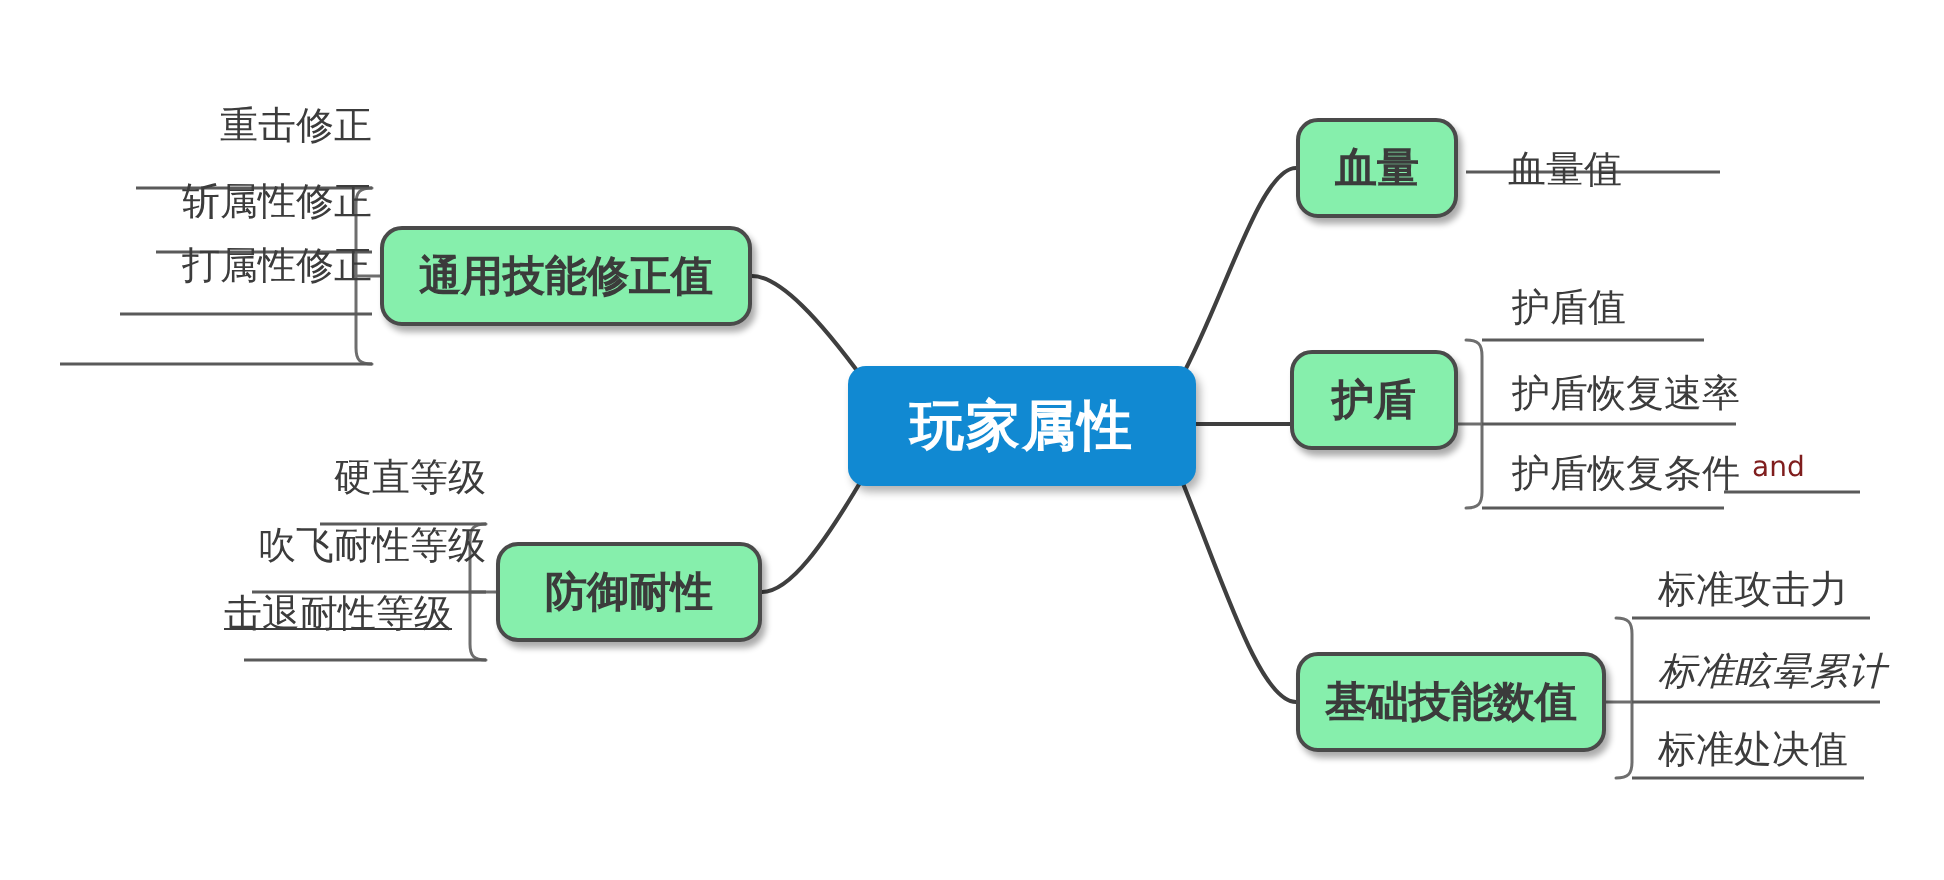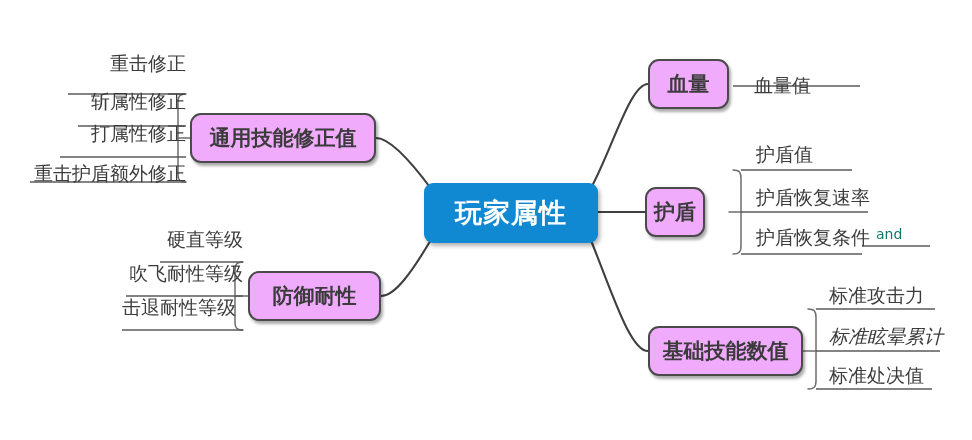--- a/index.html
+++ b/index.html
@@ -35,21 +35,21 @@
   .root-node {
     background: #1189d2;
     color: #ffffff;
     border-radius: 9px;
     font-size: 27px;
     font-weight: bold;
     letter-spacing: 1px;
     box-shadow: 2px 3px 4px rgba(0,0,0,0.30);
   }
   .branch-node {
-    background: #f0abfc;
+    background: #86efac;
     color: #3b3b3b;
     border: 2px solid #4a4a4a;
     border-radius: 11px;
     font-size: 21px;
     font-weight: bold;
     box-shadow: 2px 3px 3px rgba(0,0,0,0.33);
   }
   .leaf {
     position: absolute;
     font-size: 19px;
@@ -59,21 +59,21 @@
   }
   .leaf-right {
     text-align: right;
   }
   .leaf-left {
     text-align: left;
   }
   .leaf-note {
     position: absolute;
     font-size: 14px;
-    color: #0f766e;
+    color: #7f1d1d;
     white-space: nowrap;
     line-height: 1;
   }
 </style>
 </head>
 <body>
 
 <div id="canvas">
 
   <svg id="edges" viewBox="0 0 972 440" xmlns="http://www.w3.org/2000/svg">
@@ -135,48 +135,45 @@
   </div>
 
   <div class="node branch-node" style="left:248px; top:271px; width:133px; height:50px;">
     <span>防御耐性</span>
   </div>
 
   <div class="node branch-node" style="left:648px; top:59px; width:81px; height:50px;">
     <span>血量</span>
   </div>
 
-  <div class="node branch-node" style="left:645px; top:187px; width:60px; height:50px;font-family:Liberation Mono, monospace;">
+  <div class="node branch-node" style="left:645px; top:175px; width:84px; height:50px;font-family:Liberation Mono, monospace;">
     <span>护盾</span>
   </div>
 
   <div class="node branch-node" style="left:648px; top:326px; width:155px; height:50px;">
     <span>基础技能数值</span>
   </div>
 
   <div class="leaf leaf-right" style="left:66px; top:54px; width:120px;">
     <span>重击修正</span>
   </div>
   <div class="leaf leaf-right" style="left:56px; top:92px; width:130px;">
     <span>斩属性修正</span>
   </div>
   <div class="leaf leaf-right" style="left:56px; top:124px; width:130px;">
     <span>打属性修正</span>
   </div>
-  <div class="leaf leaf-right" style="left:26px; top:164px; width:160px;">
-    <span>重击护盾额外修正</span>
-  </div>
 
   <div class="leaf leaf-right" style="left:143px; top:230px; width:100px;">
     <span>硬直等级</span>
   </div>
   <div class="leaf leaf-right" style="left:123px; top:264px; width:120px;">
     <span>吹飞耐性等级</span>
   </div>
-  <div class="leaf leaf-right" style="left:116px; top:298px; width:120px;">
+  <div class="leaf leaf-right" style="left:106px; top:298px; width:120px;text-decoration:underline;">
     <span>击退耐性等级</span>
   </div>
 
   <div class="leaf leaf-left" style="left:754px; top:55px;margin-top:21px;">
     <span>血量值</span>
   </div>
 
   <div class="leaf leaf-left" style="left:756px; top:145px;">
     <span>护盾值</span>
   </div>

